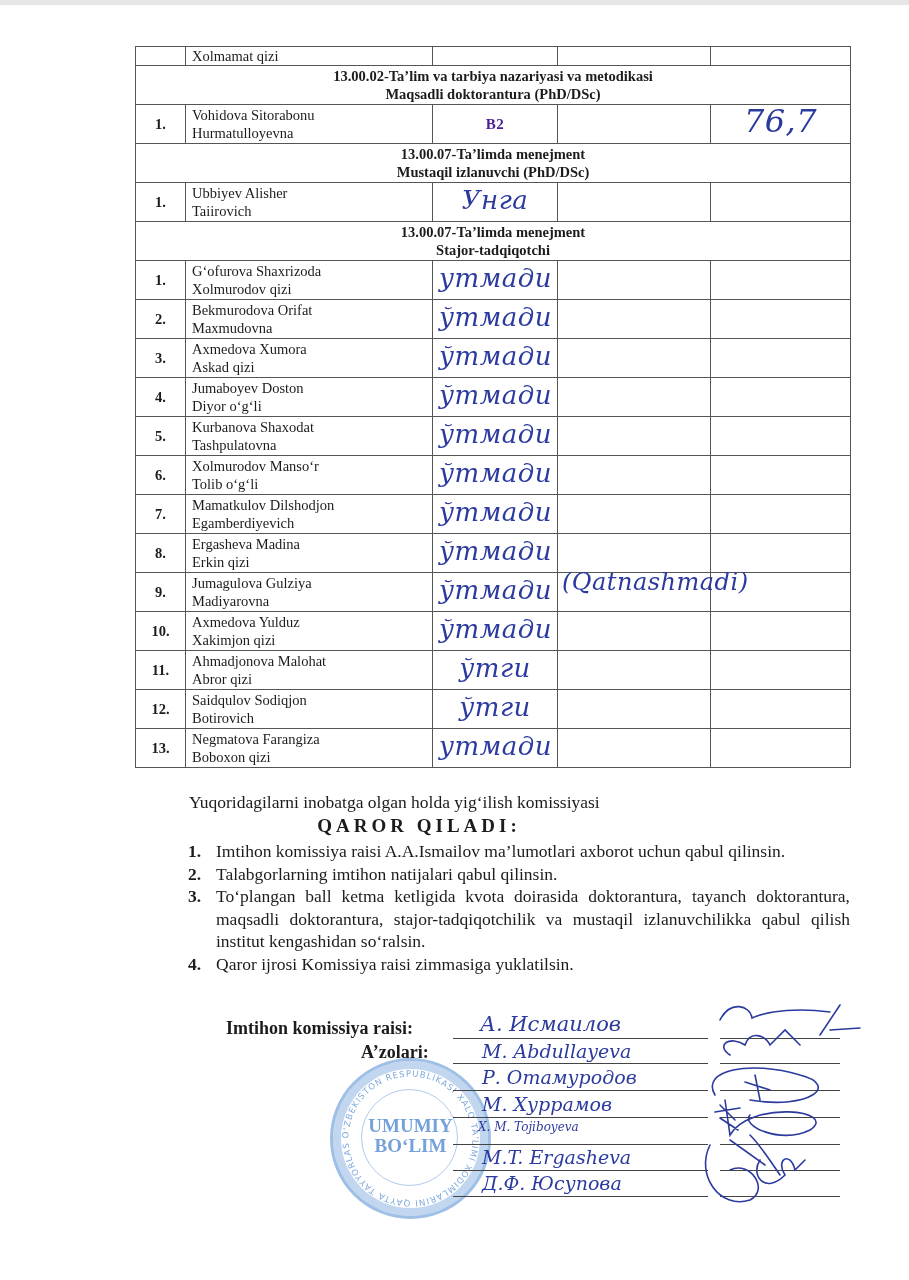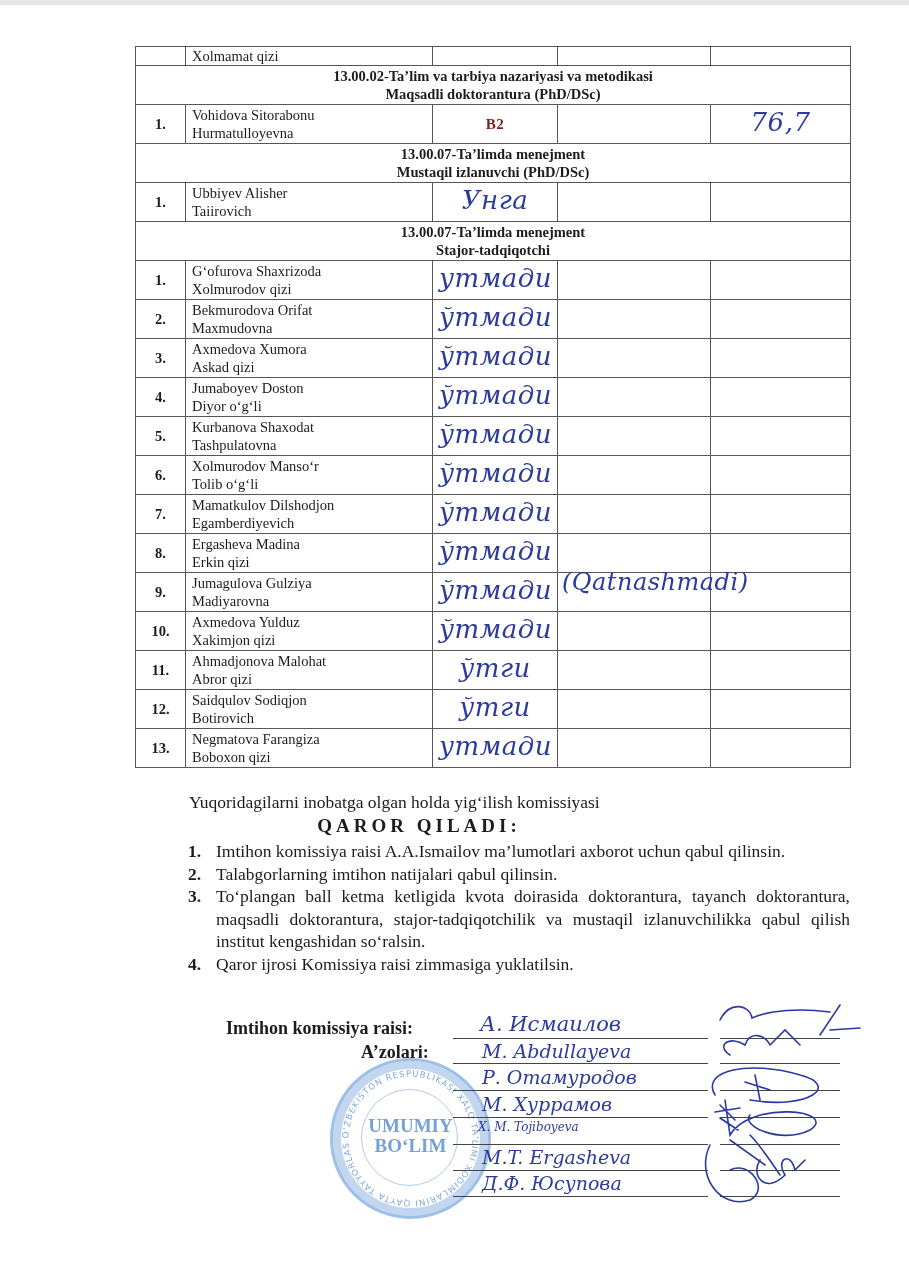--- a/index.html
+++ b/index.html
@@ -9,24 +9,24 @@
   table.main { position:absolute; left:135px; top:46px; border-collapse:collapse; table-layout:fixed; width:715px; }
   table.main td { border:1px solid #555; padding:0 6px; font-size:14.5px; line-height:18px; vertical-align:middle; }
   col.c-num { width:50px; } col.c-name { width:247px; } col.c-res { width:125px; }
   col.c-e1 { width:153px; } col.c-e2 { width:140px; }
   td.num { font-weight:bold; text-align:center; font-size:15px; }
   td.sect { text-align:center; font-weight:bold; font-size:14.5px; height:38px; }
   tr.row td { height:38px; }
   tr.first td { height:17px; }
   td.res { text-align:center; position:relative; overflow:visible; }
   .hand { font-family:"DejaVu Serif", serif; font-style:italic; color:#2b3a9e; font-size:26px; letter-spacing:0.5px; white-space:nowrap; }
-  .hand.b2 { font-family:"Liberation Serif", serif; font-style:normal; font-weight:bold; color:#7f1d1d; font-size:15px;text-align:right; }
+  .hand.b2 { font-family:"Liberation Serif", serif; font-style:normal; font-weight:bold; color:#4c1d95; font-size:15px;text-align:right; }
   td.note { position:relative; overflow:visible; }
   .note-abs { position:absolute; left:4px; top:0px; white-space:nowrap; font-size:24px; }
-  .grade { font-size:26px; }
+  .grade { font-size:32px; }
   .para { position:absolute; left:189px; top:792px; font-size:17.5px; }
   .qaror { position:absolute; left:0; width:838px; top:815px; text-align:center; font-weight:bold; font-size:19px; letter-spacing:4px; }
   ol.dec { position:absolute; left:170px; top:840px; width:680px; margin:0; padding:0; list-style:none; font-size:17.5px; line-height:22.5px; }
   ol.dec li { position:relative; padding-left:46px; text-align:justify; }
   ol.dec li .n { position:absolute; left:18px; top:0; font-weight:bold; }
   .sig-label { position:absolute; font-weight:bold; font-size:18px; }
   .sig-line { position:absolute; height:1px; background:#444; }
   .sig-name { position:absolute; font-family:"DejaVu Serif", serif; font-style:italic; color:#2b3a9e; font-size:19px; white-space:nowrap; }
   .stamp { position:absolute; left:330px; top:1058px; width:155px; height:155px; border-radius:50%;
            border:3px solid rgba(80,140,210,0.55); box-shadow: inset 0 0 0 6px rgba(255,255,255,0), inset 0 0 0 8px rgba(80,140,210,0.35); }

